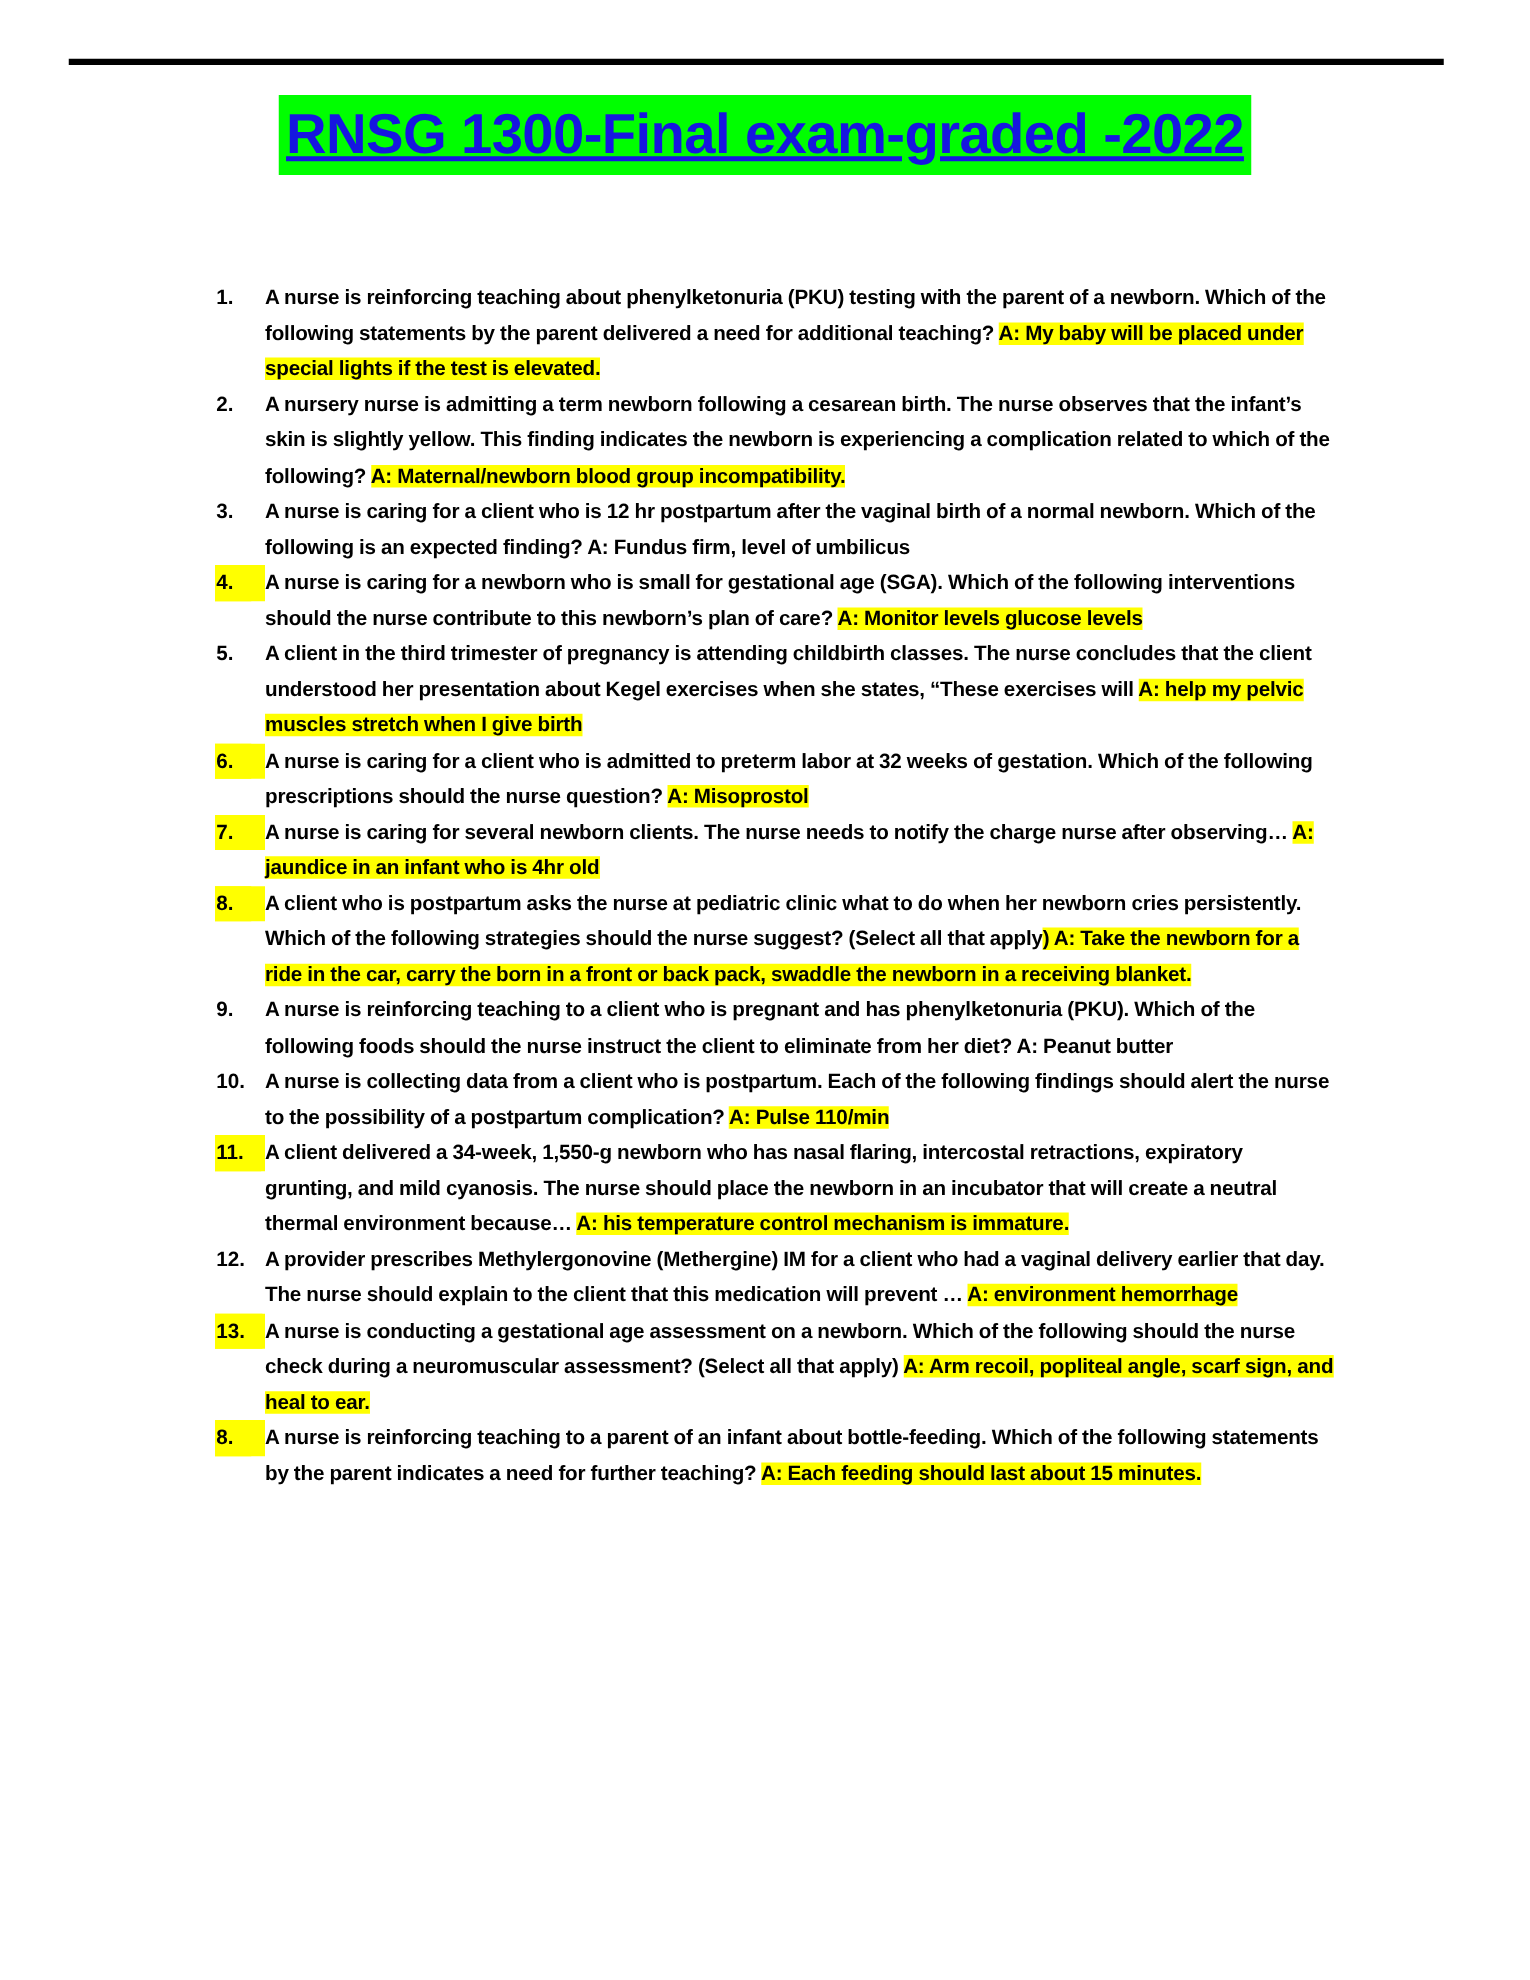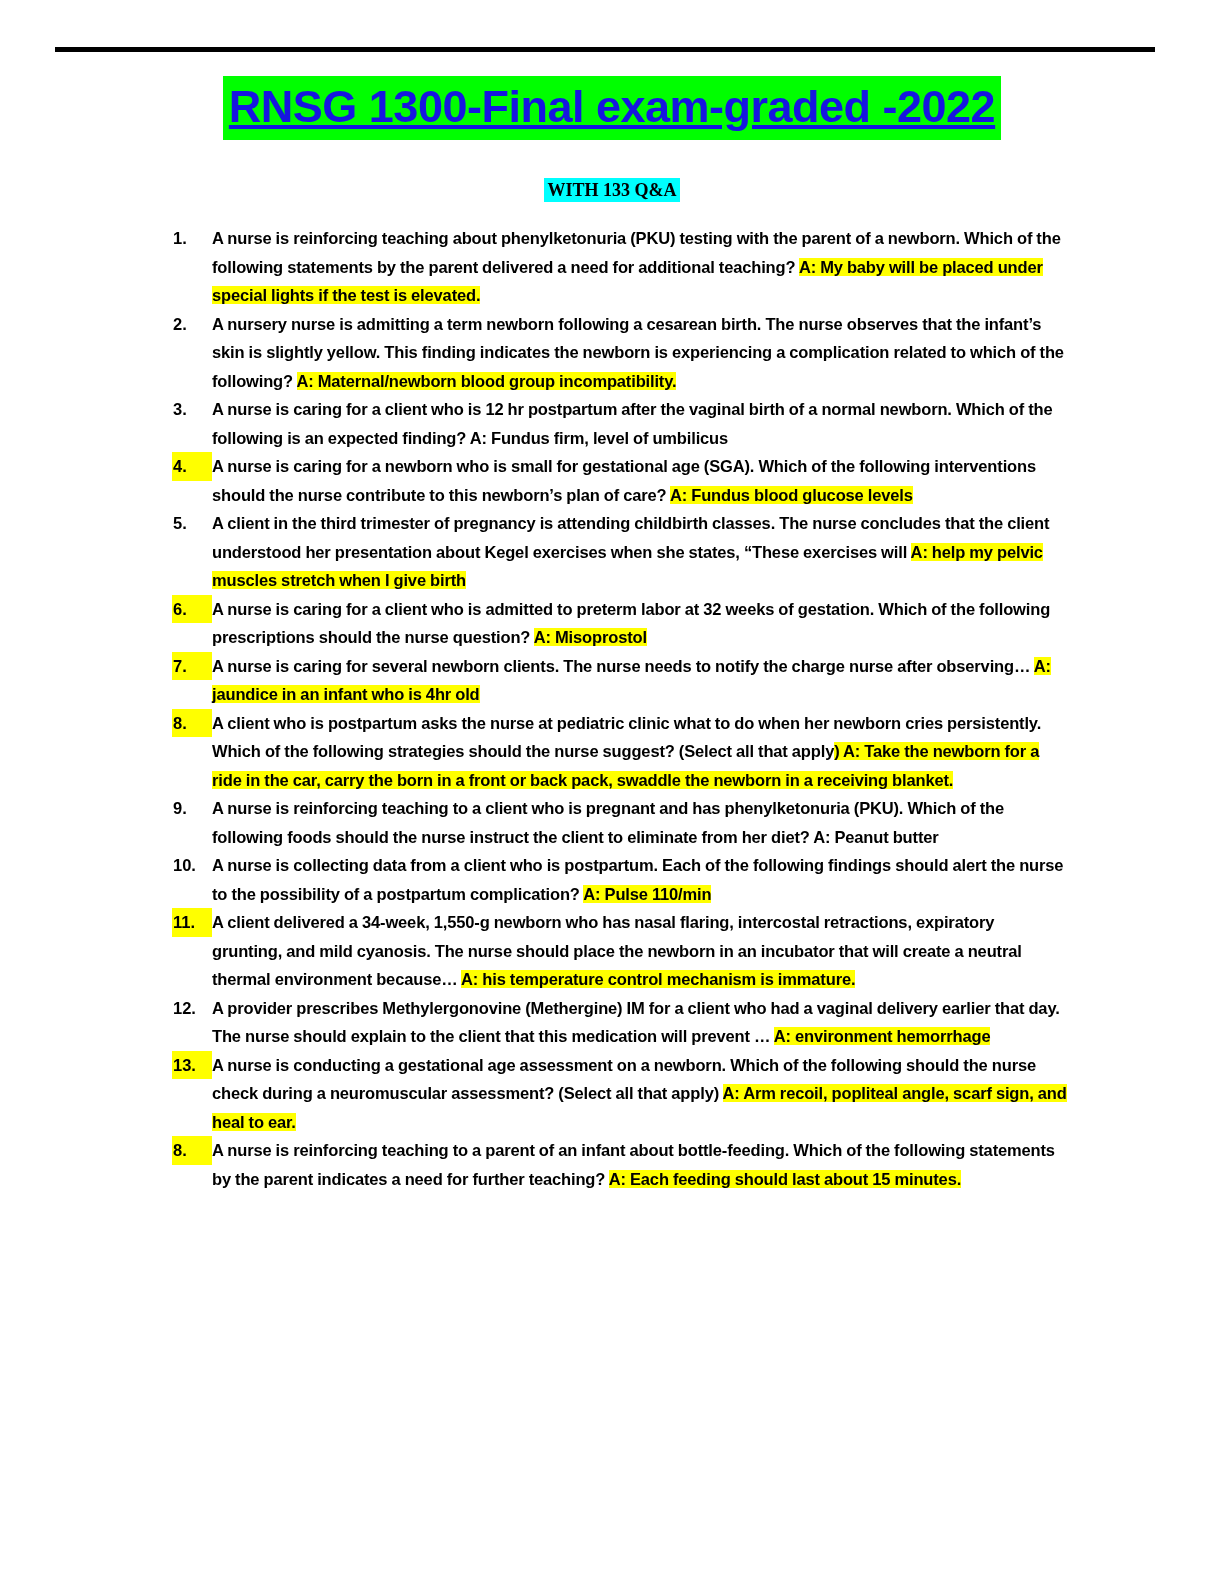--- a/index.html
+++ b/index.html
@@ -126,40 +126,37 @@
 <body>
 
 <div class="page">
 
   <div class="top-rule"></div>
 
   <div class="title-wrap">
     <span class="doc-title">RNSG 1300-Final exam-graded -2022</span>
   </div>
 
-  <div class="subtitle-wrap">
-    <span class="doc-subtitle">WITH 133 Q&amp;A</span>
-  </div>
 
   <ol class="qlist" id="question-list">
       <li class="qitem">
         <div class="qnum"><span class="numtext">1.</span></div>
         <div class="qbody"><span class="seg">A nurse is reinforcing teaching about phenylketonuria (PKU) testing with the parent of a newborn. Which of the following statements by the parent delivered a need for additional teaching? </span><span class="seg hl">A: My baby will be placed under special lights if the test is elevated.</span></div>
       </li>
       <li class="qitem">
         <div class="qnum"><span class="numtext">2.</span></div>
         <div class="qbody"><span class="seg">A nursery nurse is admitting a term newborn following a cesarean birth. The nurse observes that the infant’s skin is slightly yellow. This finding indicates the newborn is experiencing a complication related to which of the following? </span><span class="seg hl">A: Maternal/newborn blood group incompatibility.</span></div>
       </li>
       <li class="qitem">
         <div class="qnum"><span class="numtext">3.</span></div>
         <div class="qbody"><span class="seg">A nurse is caring for a client who is 12 hr postpartum after the vaginal birth of a normal newborn. Which of the following is an expected finding? A: Fundus firm, level of umbilicus</span></div>
       </li>
       <li class="qitem">
         <div class="qnum hl"><span class="numtext">4.</span></div>
-        <div class="qbody"><span class="seg">A nurse is caring for a newborn who is small for gestational age (SGA). Which of the following interventions should the nurse contribute to this newborn’s plan of care? </span><span class="seg hl">A: Fundus blood glucose levels</span></div>
+        <div class="qbody"><span class="seg">A nurse is caring for a newborn who is small for gestational age (SGA). Which of the following interventions should the nurse contribute to this newborn’s plan of care? </span><span class="seg hl">A: Monitor levels glucose levels</span></div>
       </li>
       <li class="qitem">
         <div class="qnum"><span class="numtext">5.</span></div>
         <div class="qbody"><span class="seg">A client in the third trimester of pregnancy is attending childbirth classes. The nurse concludes that the client understood her presentation about Kegel exercises when she states, “These exercises will </span><span class="seg hl">A: help my pelvic muscles stretch when I give birth</span></div>
       </li>
       <li class="qitem">
         <div class="qnum hl"><span class="numtext">6.</span></div>
         <div class="qbody"><span class="seg">A nurse is caring for a client who is admitted to preterm labor at 32 weeks of gestation. Which of the following prescriptions should the nurse question? </span><span class="seg hl">A: Misoprostol</span></div>
       </li>
       <li class="qitem">

